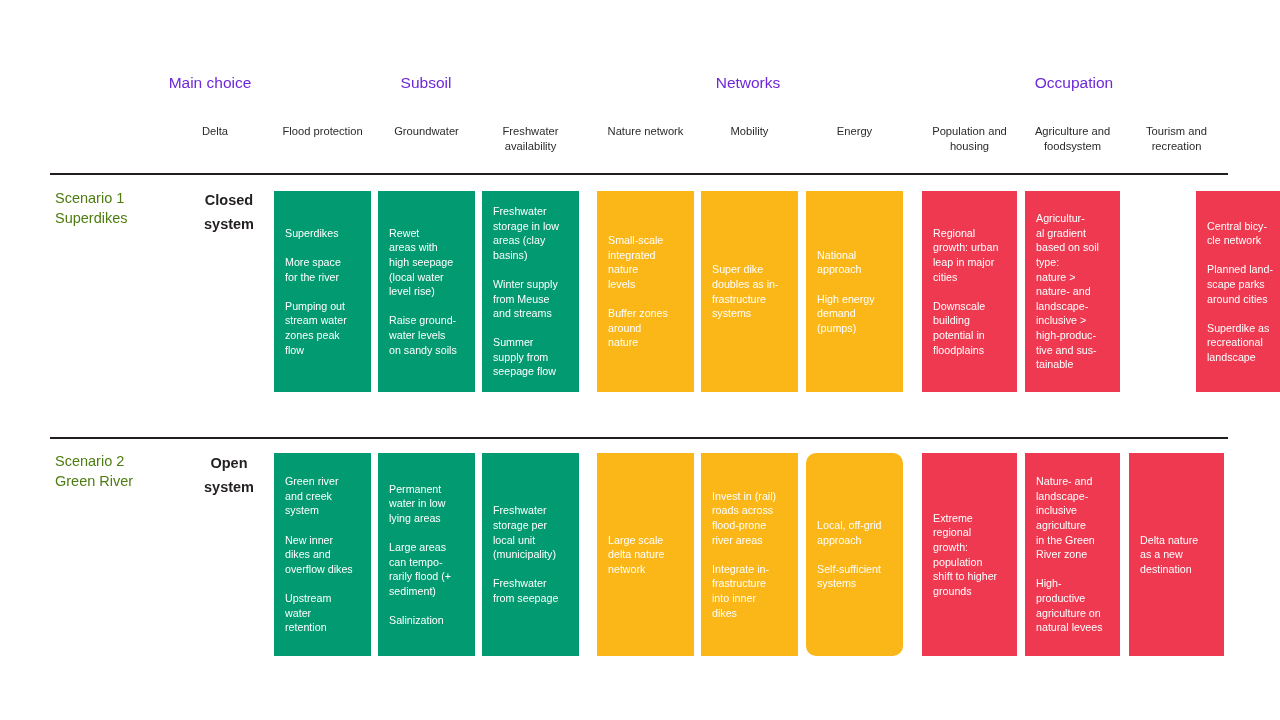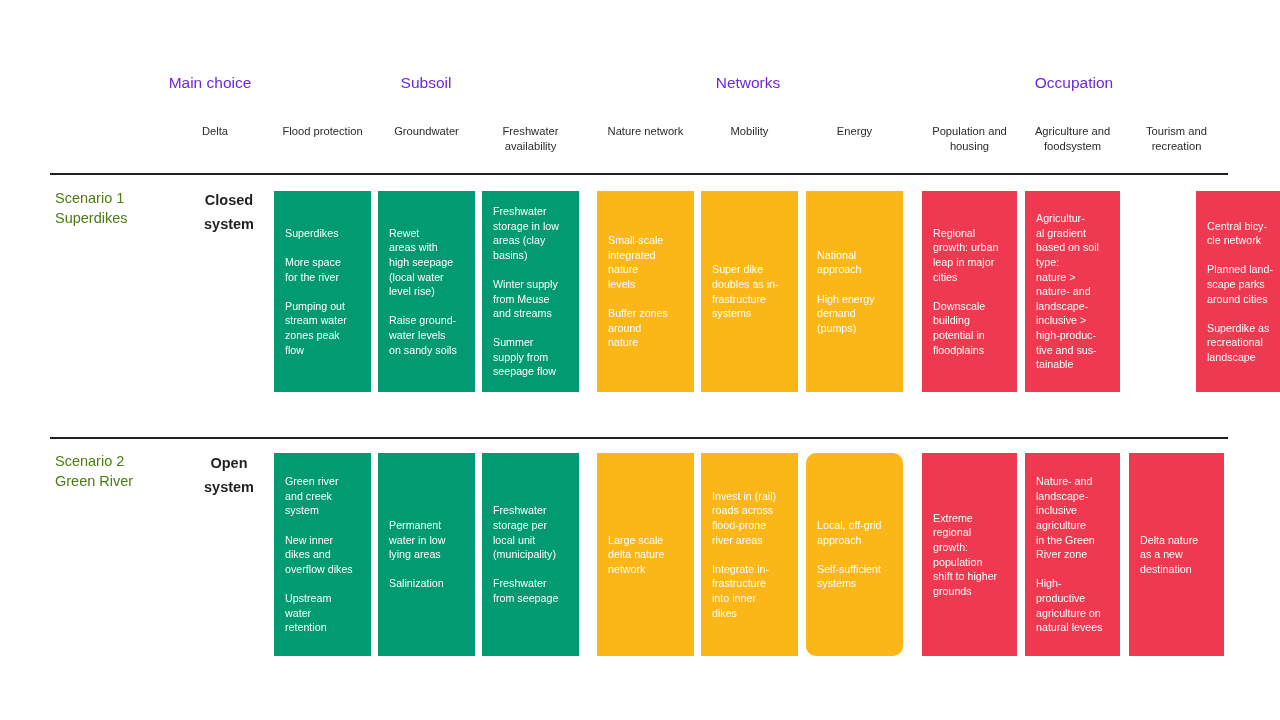--- a/index.html
+++ b/index.html
@@ -259,20 +259,24 @@
 dikes and
 overflow dikes</div>
           <div class="item">Upstream
 water
 retention</div>
         </div>
         <div class="card green va-center" style="left: 378px; width: 97px;">
           <div class="item">Permanent
 water in low
 lying areas</div>
+          <div class="item">Large areas
+can tempo-
+rarily flood (+
+sediment)</div>
           <div class="item">Salinization</div>
         </div>
         <div class="card green va-center" style="left: 482px; width: 97px;">
           <div class="item">Freshwater
 storage per
 local unit
 (municipality)</div>
           <div class="item">Freshwater
 from seepage</div>
         </div>

